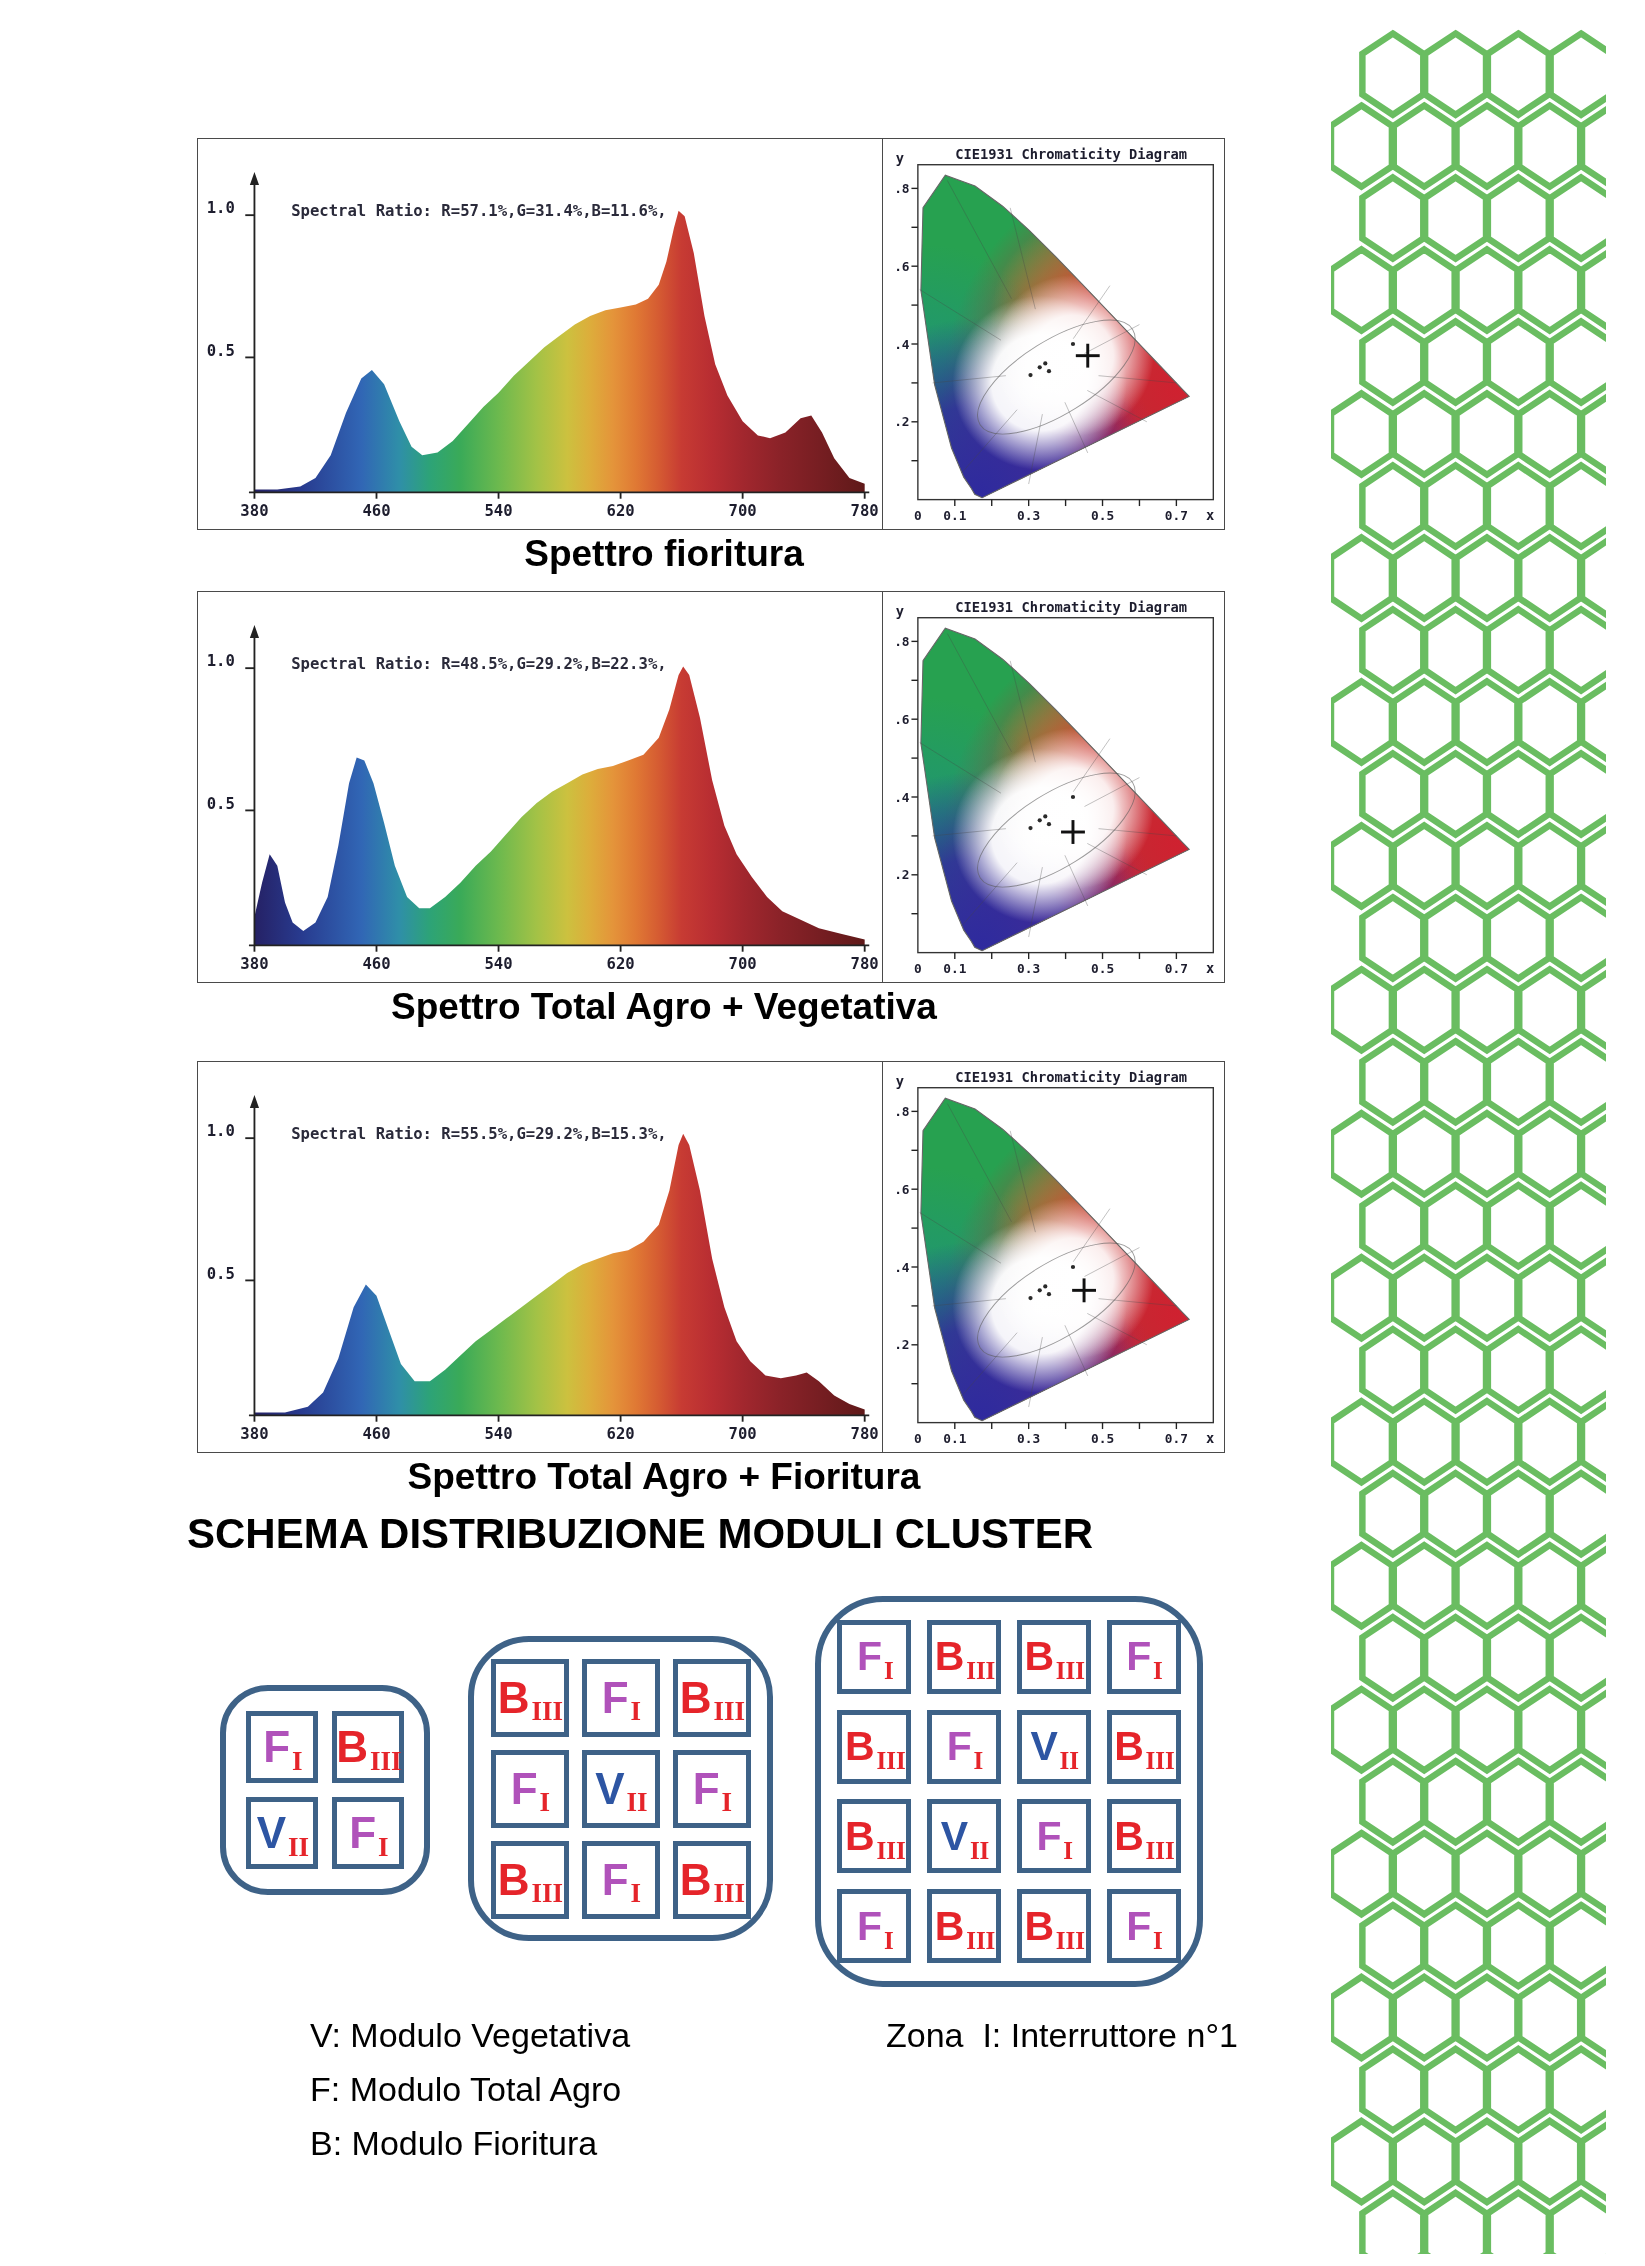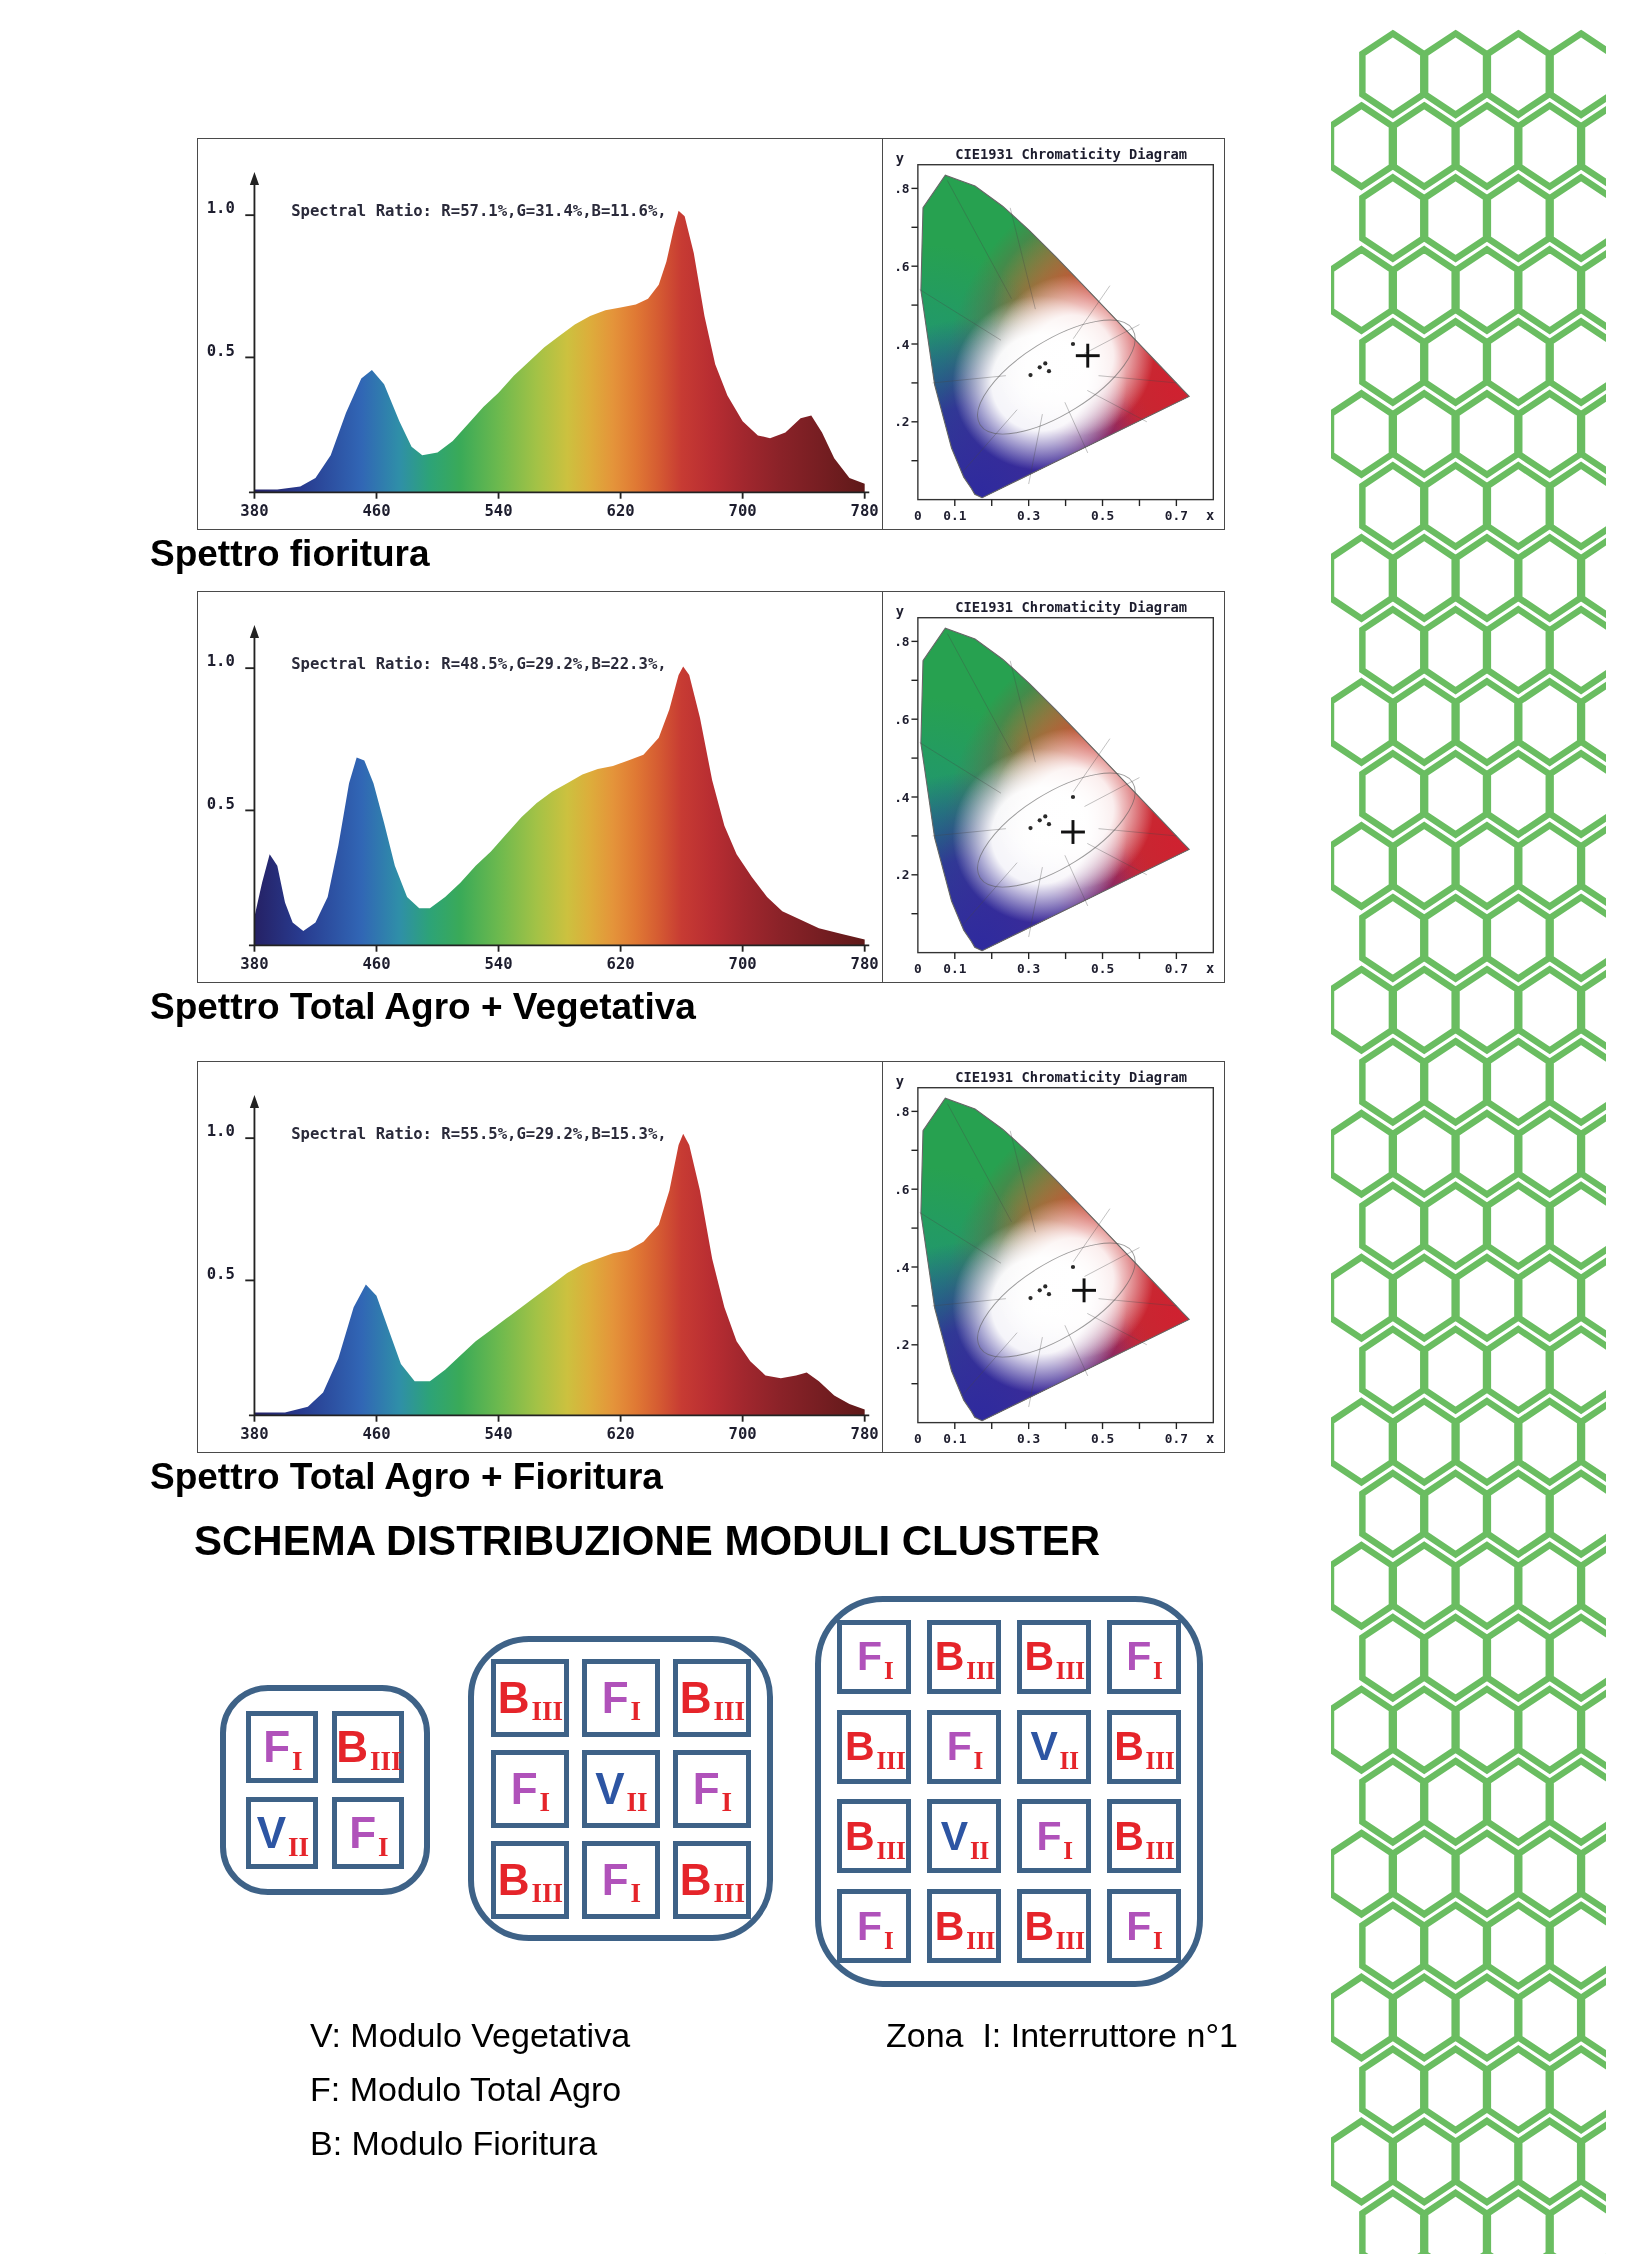--- a/index.html
+++ b/index.html
@@ -5,24 +5,24 @@
   html,body{margin:0;padding:0;background:#fff;}
   body{width:1646px;height:2267px;font-family:"Liberation Sans",sans-serif;}
   .page{position:relative;width:1646px;height:2267px;background:#fff;overflow:hidden;}
 
   .chart-row{position:absolute;left:197px;width:1028px;height:392px;display:flex;
              border:1.8px solid #4a4a4a;background:#fff;box-sizing:border-box;}
   .spec-panel{width:685px;height:100%;}
   .cie-panel{width:343px;height:100%;border-left:1.8px solid #4a4a4a;box-sizing:border-box;}
   .spec-panel svg,.cie-panel svg{display:block;width:100%;height:100%;}
 
-  .caption{position:absolute;left:150px;width:1028px;
+  .caption{position:absolute;left:150px;width:1028px;text-align:center;
            font-size:37px;font-weight:bold;color:#000;}
 
-  .schema-heading{position:absolute;left:183px;top:1506px;margin:11px;
+  .schema-heading{position:absolute;left:183px;top:1506px;margin:4px;
                   font-size:42px;font-weight:bold;color:#000;}
 
   .cluster{position:absolute;background:#fff;border:6.5px solid #3e6287;box-sizing:border-box;
            display:grid;justify-content:center;align-content:center;}
   #grid2{left:220px;top:1685px;width:210px;height:210px;border-radius:48px;
          grid-template-columns:repeat(2,72px);grid-auto-rows:72px;gap:14px;}
   #grid3{left:468px;top:1636px;width:305px;height:305px;border-radius:61px;
          grid-template-columns:repeat(3,78px);grid-auto-rows:78px;gap:13px;}
   #grid4{left:815px;top:1596px;width:388px;height:391px;border-radius:68px;
          grid-template-columns:repeat(4,74px);grid-auto-rows:74px;gap:15.7px;}

